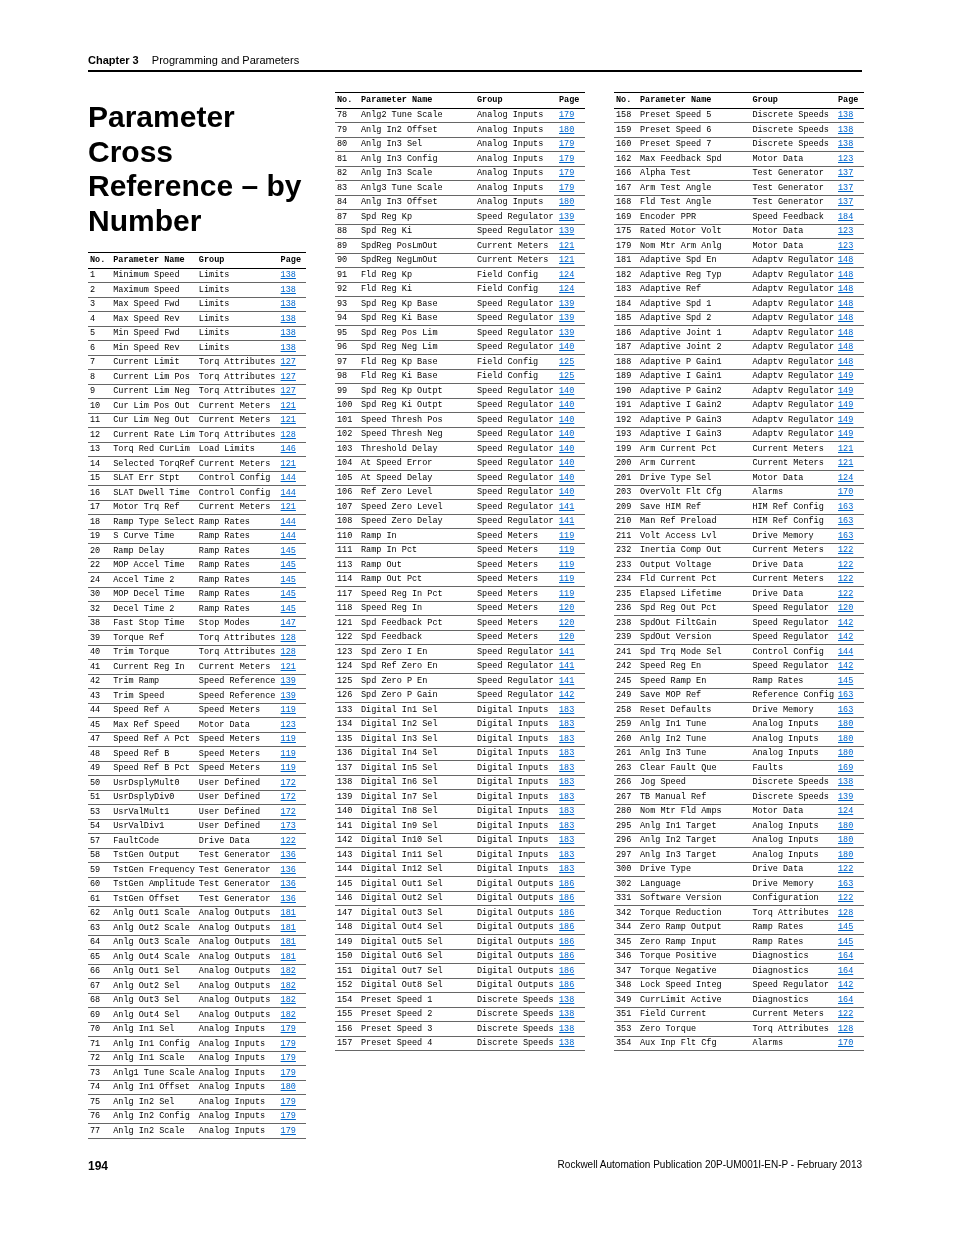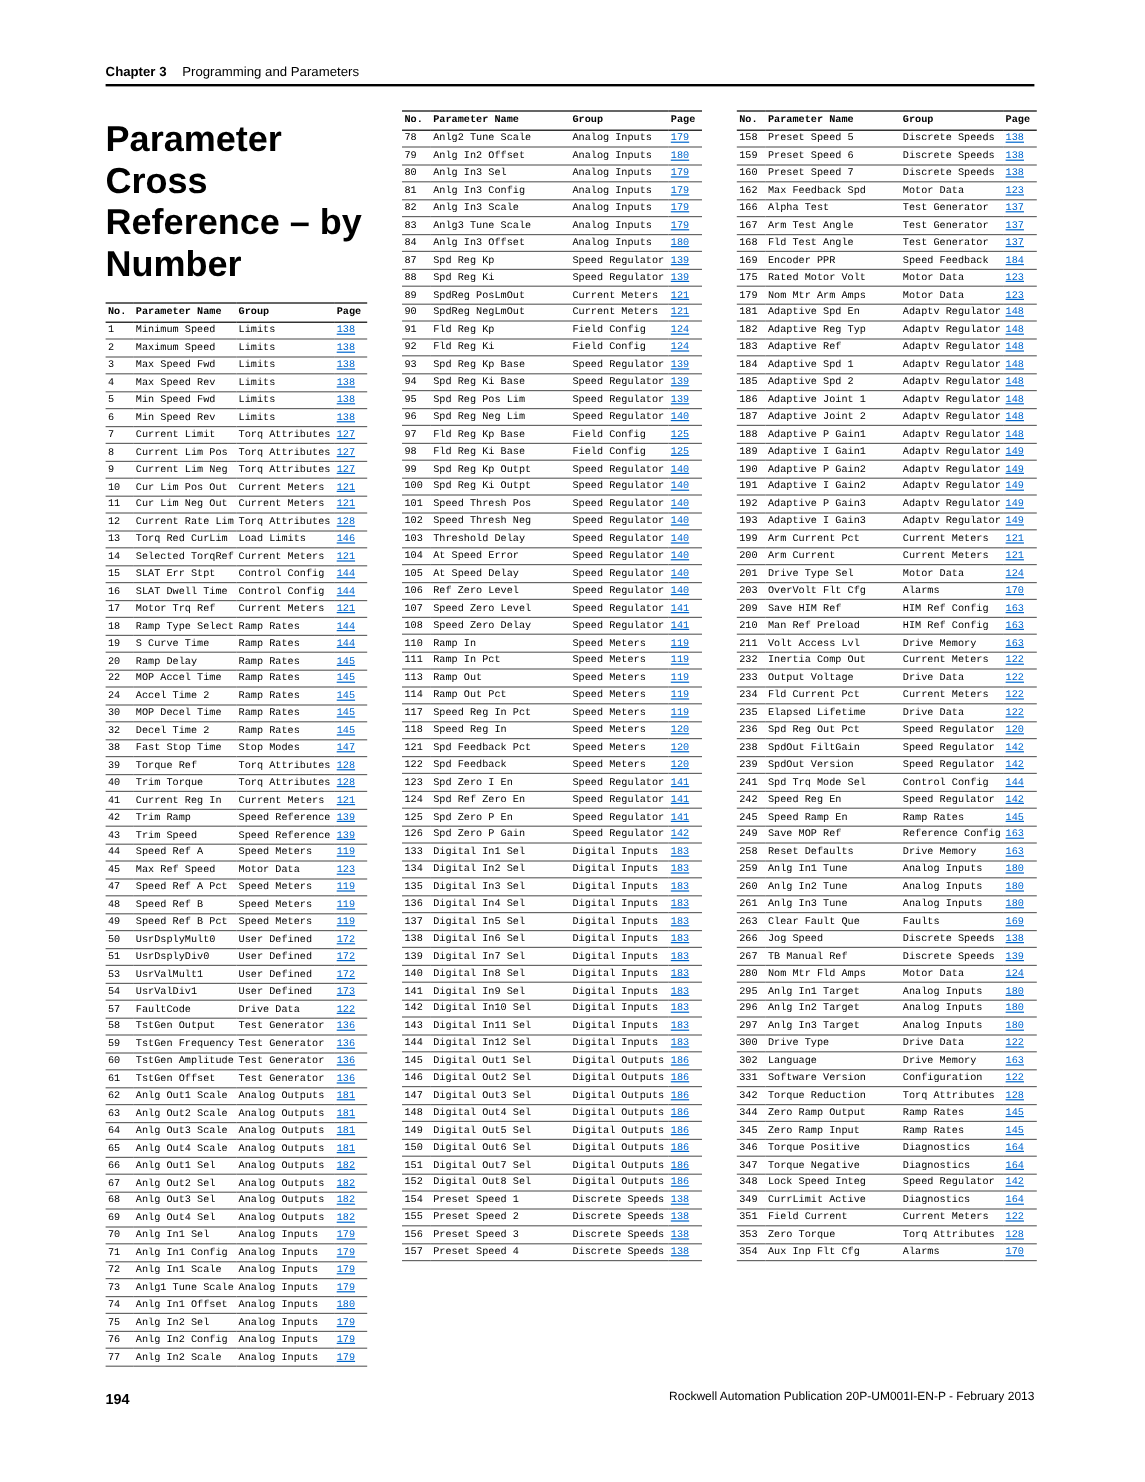--- a/index.html
+++ b/index.html
@@ -925,21 +925,21 @@
               <td><a class="pagelink" href="#">184</a></td>
             </tr>
             <tr>
               <td>175</td>
               <td>Rated Motor Volt</td>
               <td>Motor Data</td>
               <td><a class="pagelink" href="#">123</a></td>
             </tr>
             <tr>
               <td>179</td>
-              <td>Nom Mtr Arm Amps</td>
+              <td>Nom Mtr Arm Anlg</td>
               <td>Motor Data</td>
               <td><a class="pagelink" href="#">123</a></td>
             </tr>
             <tr>
               <td>181</td>
               <td>Adaptive Spd En</td>
               <td>Adaptv Regulator</td>
               <td><a class="pagelink" href="#">148</a></td>
             </tr>
             <tr>

